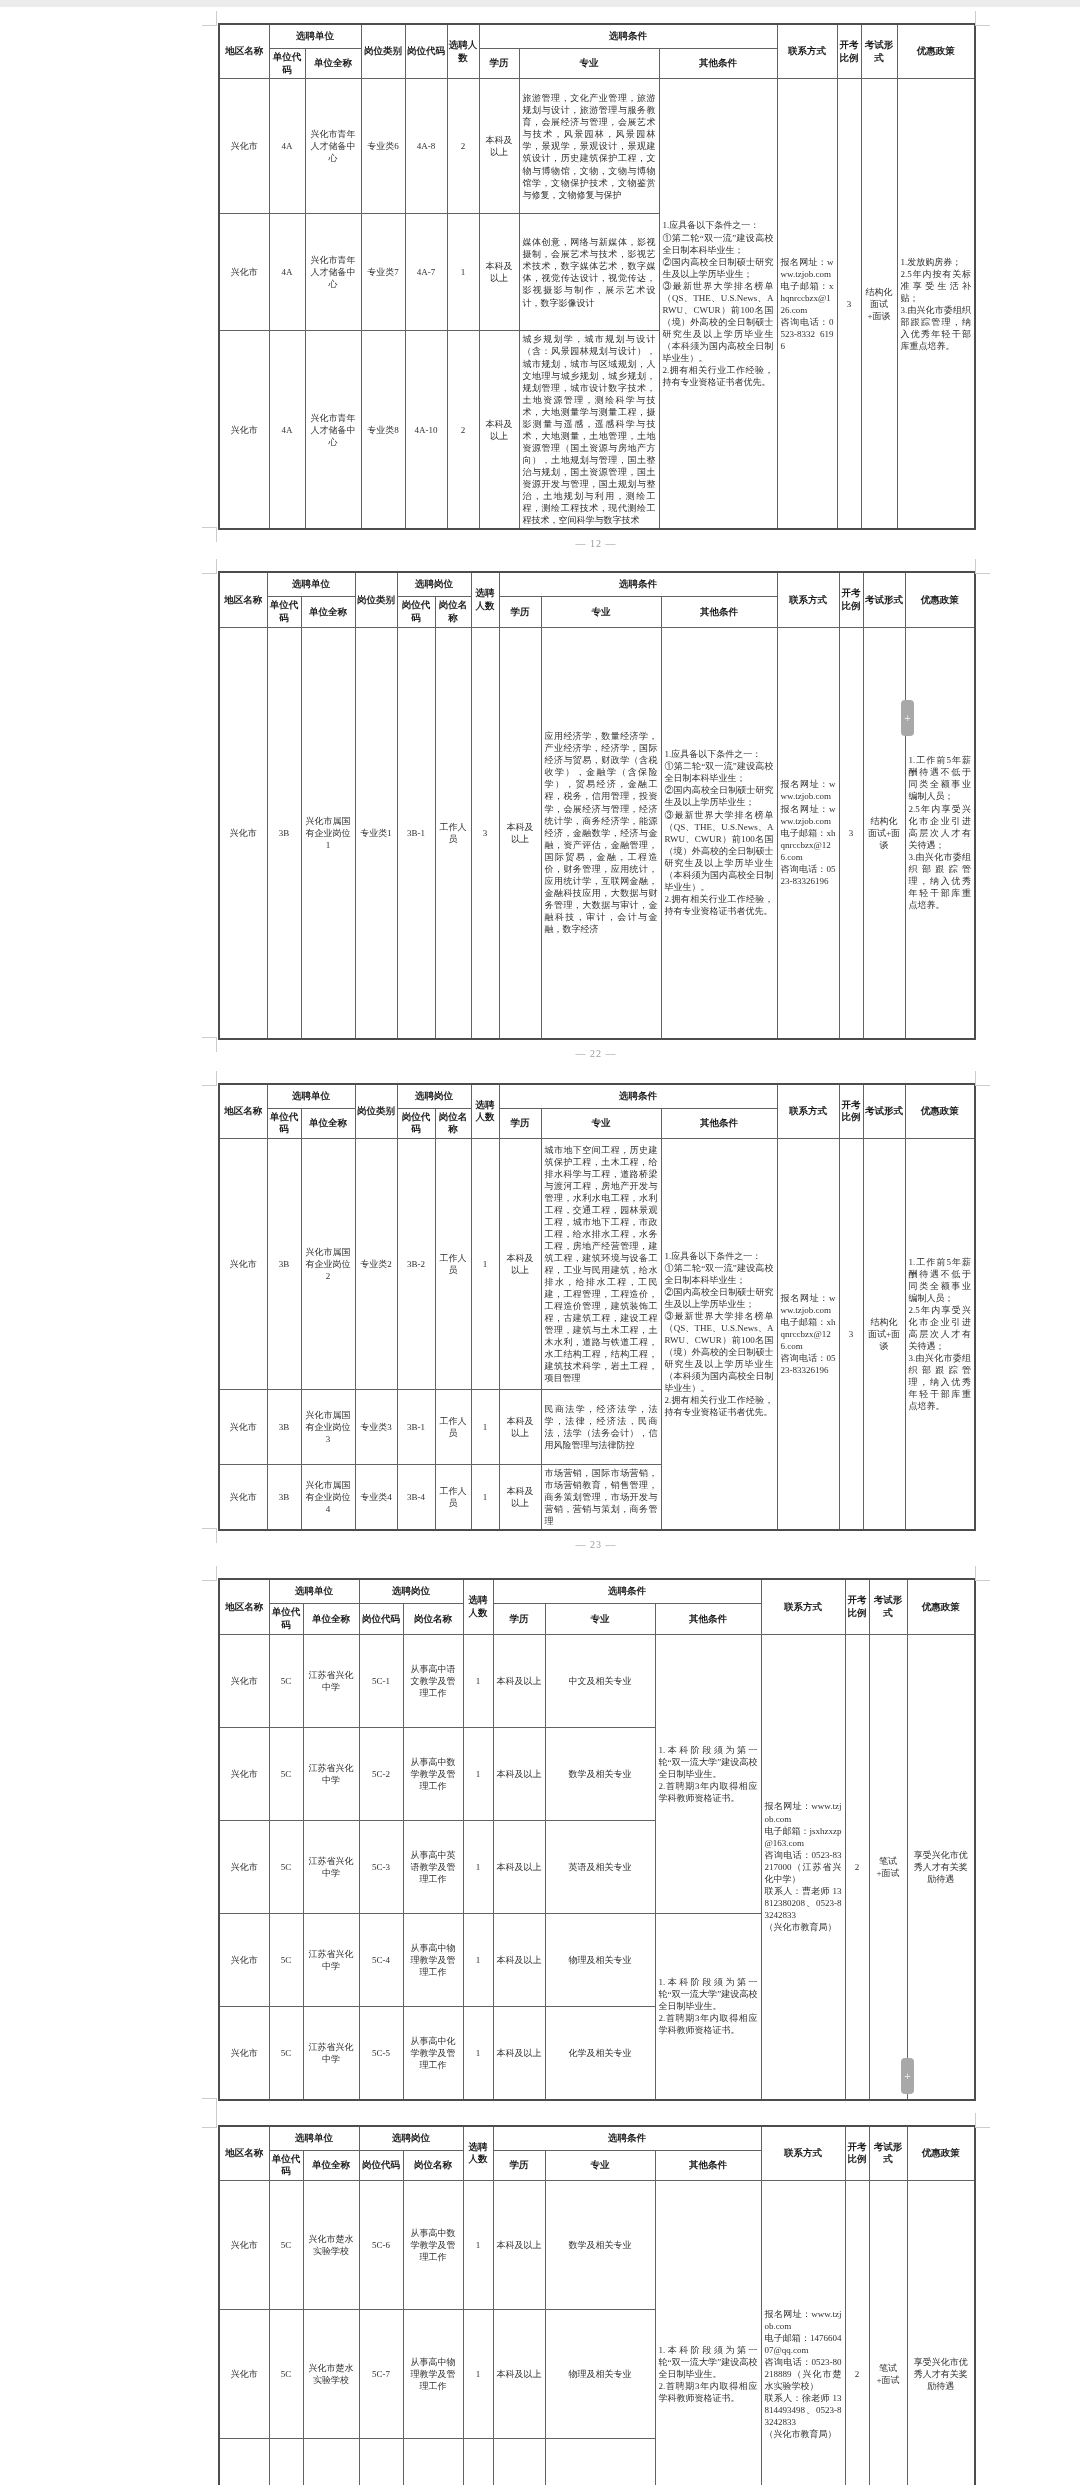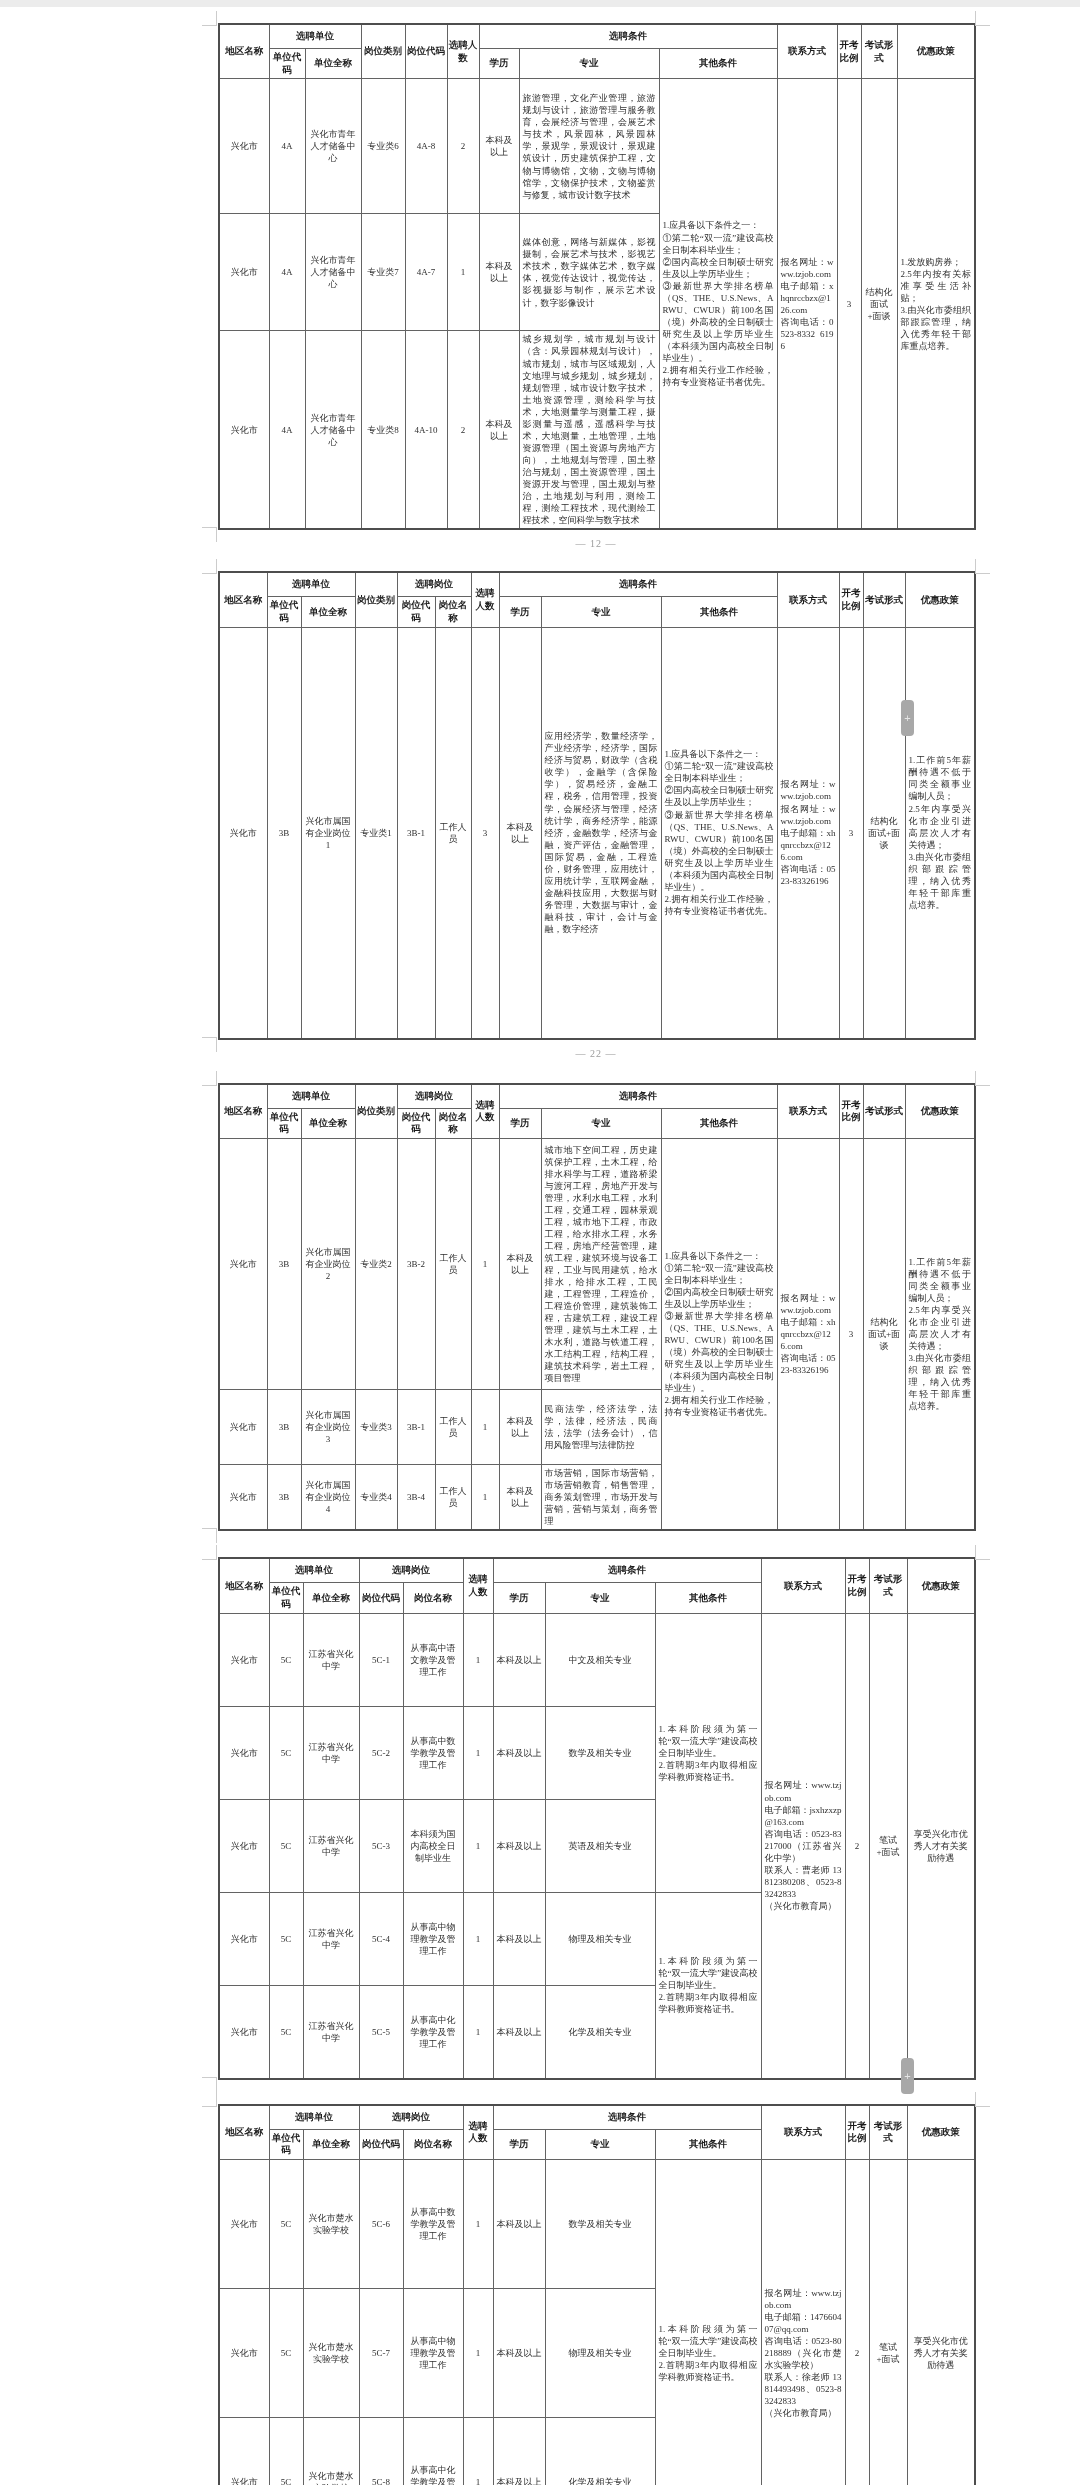--- a/index.html
+++ b/index.html
@@ -90,21 +90,21 @@
         </thead>
         <tbody>
           <tr>
             <td class="c" style="height: 130px;">兴化市</td>
             <td class="c">4A</td>
             <td class="c">兴化市青年人才储备中心</td>
             <td class="c">专业类6</td>
             <td class="c">4A-8</td>
             <td class="c">2</td>
             <td class="c">本科及以上</td>
-            <td class="l">旅游管理，文化产业管理，旅游规划与设计，旅游管理与服务教育，会展经济与管理，会展艺术与技术，风景园林，风景园林学，景观学，景观设计，景观建筑设计，历史建筑保护工程，文物与博物馆，文物，文物与博物馆学，文物保护技术，文物鉴赏与修复，城市设计数字技术</td>
+            <td class="l">旅游管理，文化产业管理，旅游规划与设计，旅游管理与服务教育，会展经济与管理，会展艺术与技术，风景园林，风景园林学，景观学，景观设计，景观建筑设计，历史建筑保护工程，文物与博物馆，文物，文物与博物馆学，文物保护技术，文物鉴赏与修复，文物修复与保护</td>
             <td class="l" rowspan="3">1.应具备以下条件之一：
 ①第二轮“双一流”建设高校全日制本科毕业生；
 ②国内高校全日制硕士研究生及以上学历毕业生；
 ③最新世界大学排名榜单（QS、THE、U.S.News、ARWU、CWUR）前100名国（境）外高校的全日制硕士研究生及以上学历毕业生（本科须为国内高校全日制毕业生）。
 2.拥有相关行业工作经验，持有专业资格证书者优先。</td>
             <td class="l" rowspan="3">报名网址：www.tzjob.com
 电子邮箱：xhqnrccbzx@126.com
 咨询电话：0523-8332 6196</td>
             <td class="c" rowspan="3">3</td>
             <td class="c" rowspan="3">结构化面试+面谈</td>
@@ -299,20 +299,21 @@
             <td class="c">专业类4</td>
             <td class="c">3B-4</td>
             <td class="c">工作人员</td>
             <td class="c">1</td>
             <td class="c">本科及以上</td>
             <td class="l">市场营销，国际市场营销，市场营销教育，销售管理，商务策划管理，市场开发与营销，营销与策划，商务管理</td>
           </tr>
         </tbody>
       </table>
     </div>
+    <div class="pagenum">— 23 —</div>
     <div class="gap26"></div>
     <div class="page-block">
       <div class="crop-tl"></div>
       <div class="crop-tr"></div>
       <div class="crop-bl"></div>
       <table class="doc">
         <colgroup>
           <col style="width: 50px;">
           <col style="width: 34px;">
           <col style="width: 56px;">
@@ -378,21 +379,21 @@
             <td class="c">从事高中数学教学及管理工作</td>
             <td class="c">1</td>
             <td class="c">本科及以上</td>
             <td class="c">数学及相关专业</td>
           </tr>
           <tr>
             <td class="c" style="height: 88px;">兴化市</td>
             <td class="c">5C</td>
             <td class="c">江苏省兴化中学</td>
             <td class="c">5C-3</td>
-            <td class="c">本科须为国内高校全日制毕业生</td>
+            <td class="c">从事高中英语教学及管理工作</td>
             <td class="c">1</td>
             <td class="c">本科及以上</td>
             <td class="c">英语及相关专业</td>
           </tr>
           <tr>
             <td class="c" style="height: 88px;">兴化市</td>
             <td class="c">5C</td>
             <td class="c">江苏省兴化中学</td>
             <td class="c">5C-4</td>
             <td class="c">从事高中物理教学及管理工作</td>

